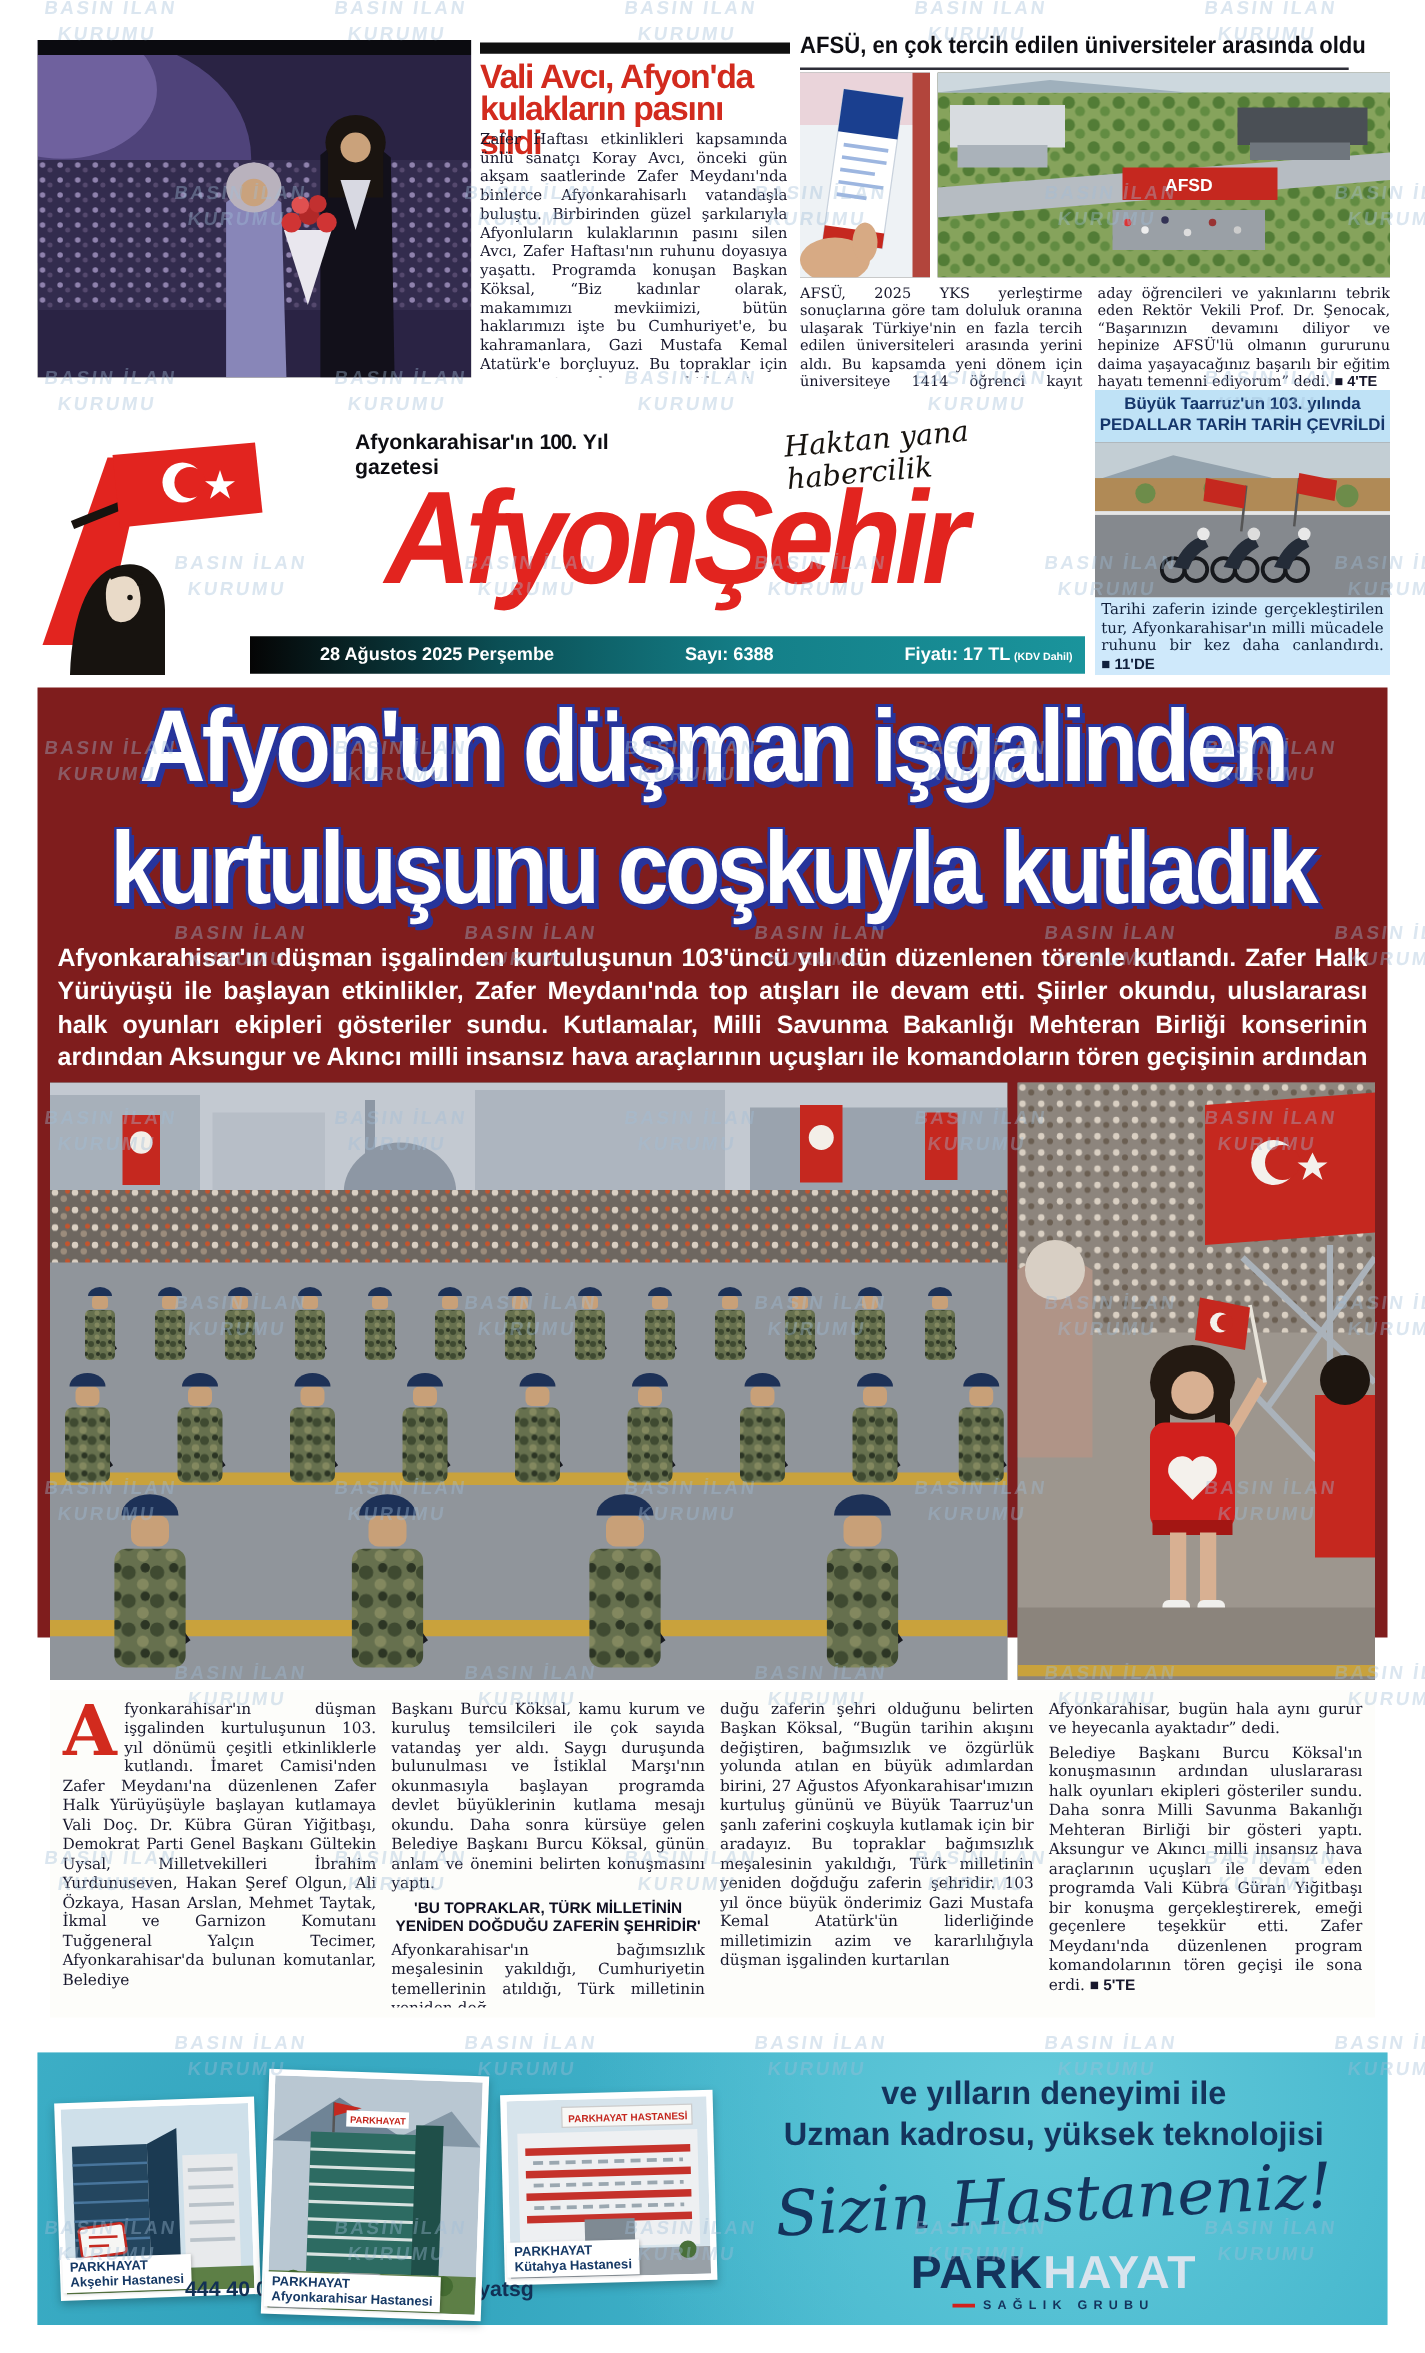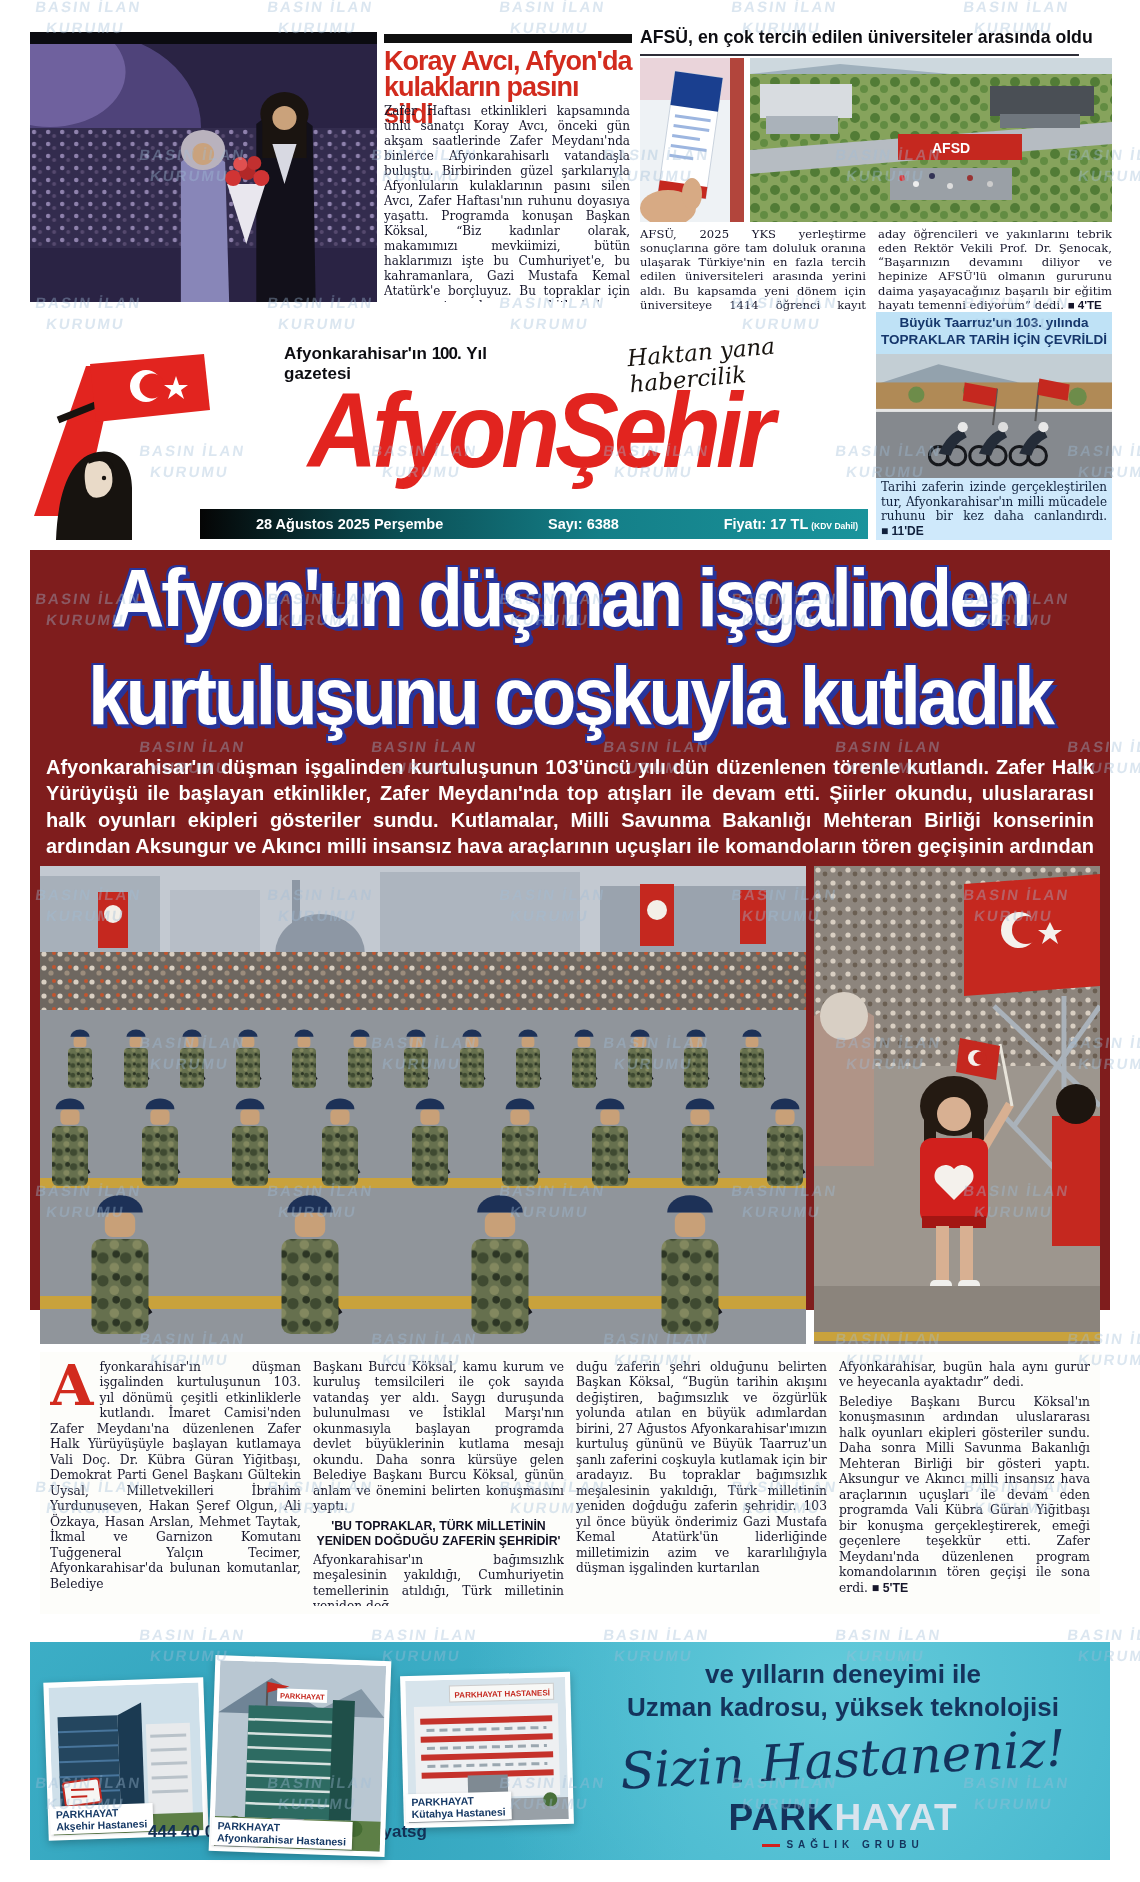--- a/index.html
+++ b/index.html
@@ -119,21 +119,21 @@
       <polygon points="196,152 234,152 215,212" fill="#e9e7ee"></polygon>
       <circle cx="202" cy="146" r="8" fill="#d03434"></circle>
         <circle cx="216" cy="140" r="8" fill="#b22828"></circle>
       <circle cx="230" cy="146" r="8" fill="#d03434"></circle>
         <circle cx="209" cy="132" r="7" fill="#e05050"></circle>
       <circle cx="223" cy="131" r="7" fill="#c23030"></circle>
       <rect width="345" height="12" fill="#0b0b10"></rect>
     </svg>
   </div>
   <h2 class="abs koray-headline" style="margin:0;">
-    <div>Koray Avcı, Afyon'da</div>
+    <div>Vali Avcı, Afyon'da</div>
     <div>kulakların pasını sildi</div>
   </h2>
   <p class="abs koray-body"><span>Zafer Haftası etkinlikleri kapsamında ünlü sanatçı Koray Avcı, önceki gün akşam saatlerinde Zafer Meydanı'nda binlerce Afyonkarahisarlı vatandaşla buluştu. Birbirinden güzel şarkılarıyla Afyonluların kulaklarının pasını silen Avcı, Zafer Haftası'nın ruhunu doyasıya yaşattı. Programda konuşan Başkan Köksal, “Biz kadınlar olarak, makamımızı mevkiimizi, bütün haklarımızı işte bu Cumhuriyet'e, bu kahramanlara, Gazi Mustafa Kemal Atatürk'e borçluyuz. Bu topraklar için canını ortaya koymuş şehitlerimiz ve gazilerimizle gurur duyuyorum” dedi.</span> </p>
 
   <h2 class="abs afsu-headline" style="margin:0;">AFSÜ, en çok tercih edilen üniversiteler arasında oldu</h2>
   <div class="photo" style="left:640px;top:58px;width:104px;height:164px;">
     <svg viewBox="0 0 104 164" preserveAspectRatio="none">
       <rect width="104" height="164" fill="#eef2f5"></rect>
       <rect width="104" height="42" fill="#e8c7cf" opacity="0.7"></rect>
       <rect x="90" width="14" height="164" fill="#b2453c"></rect>
@@ -198,21 +198,21 @@
   <div class="abs tagline-right">Haktan yana habercilik</div>
   <div class="abs logo-text">AfyonŞehir</div>
   <div class="abs date-bar">
     <span>28 Ağustos 2025 Perşembe</span>
     <span class="mid">Sayı: 6388</span>
     <span><span>Fiyatı: 17 TL</span><span class="price-note">(KDV Dahil)</span></span>
   </div>
 
   <div class="abs pedal-header">
     <div>Büyük Taarruz'un 103. yılında</div>
-    <div>TOPRAKLAR TARİH İÇİN ÇEVRİLDİ</div>
+    <div>PEDALLAR TARİH TARİH ÇEVRİLDİ</div>
   </div>
   <div class="photo" style="left:876px;top:354px;width:236px;height:124px;">
     <svg viewBox="0 0 234 122" preserveAspectRatio="none">
       <rect width="234" height="122" fill="#85898e"></rect>
       <rect width="234" height="30" fill="#c3ced4"></rect>
       <polygon points="0,30 62,10 150,30" fill="#93a2ad"></polygon>
       <rect y="28" width="234" height="26" fill="#b08a56"></rect>
       <circle cx="40" cy="40" r="8" fill="#6d8c4a"></circle>
         <circle cx="92" cy="36" r="6" fill="#6d8c4a"></circle>
       <circle cx="200" cy="42" r="9" fill="#6d8c4a"></circle>

